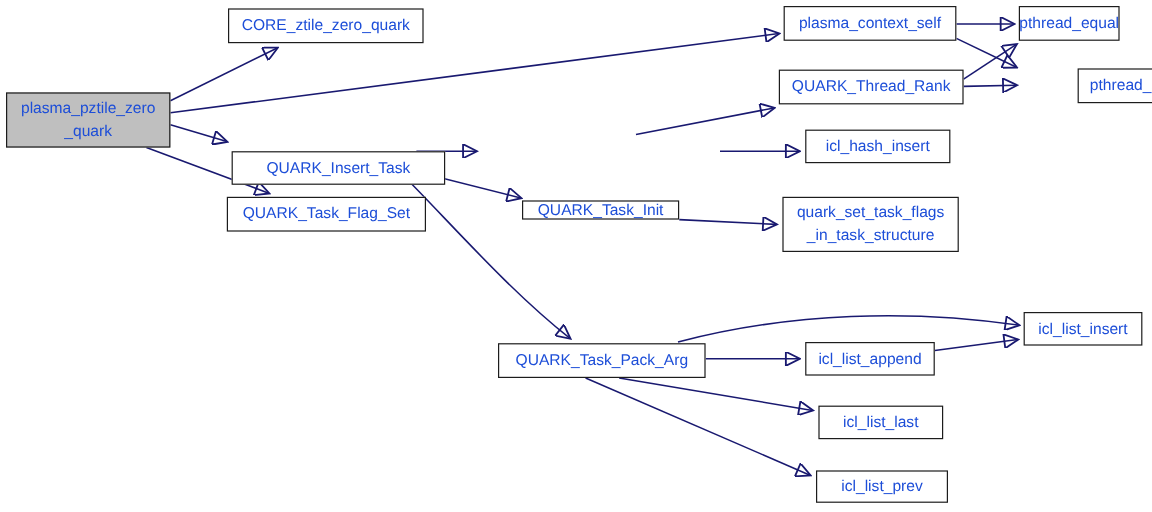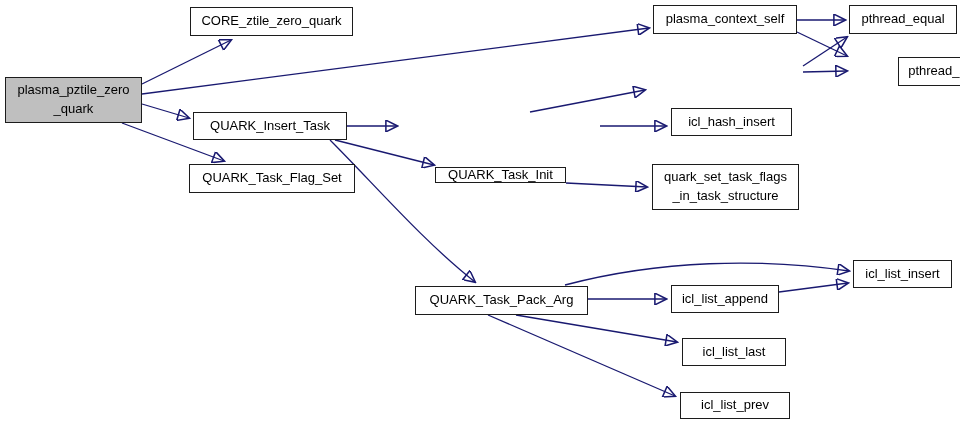--- a/index.html
+++ b/index.html
@@ -19,21 +19,21 @@
   #edges path, #edges line {
     stroke: #191970;
     stroke-width: 1.3;
     fill: none;
   }
   .node {
     position: absolute;
     box-sizing: border-box;
     background: #ffffff;
     border: 1.5px solid #1c1c1c;
-    color: #000000;
+    color: #1d4ed8;
     font-size: 13px;
     line-height: 1.45;
     display: flex;
     align-items: center;
     justify-content: center;
     text-align: center;
     white-space: pre-line;
     cursor: pointer;
   }
   .node.root {
@@ -72,26 +72,27 @@
     <path d="M779,292 L848,283" marker-end="url(#ah)"></path>
   </svg>
 
   <div class="node root" style="left:5px;  top:77px;  width:137px; height:46px">plasma_pztile_zero
 _quark</div>
 
   <div class="node" style="left:190px; top:7px;   width:163px; height:29px">CORE_ztile_zero_quark</div>
 
   <div class="node" style="left:653px; top:5px;   width:144px; height:29px">plasma_context_self</div>
 
-  <div class="node" style="left:849px; top:5px;   width:108px; height:29px">pthread_equal</div>
+  <div class="node" style="left:849px; top:5px;   width:84px; height:29px">pthread_equal</div>
 
   <div class="node" style="left:898px; top:57px;  width:92px; height:29px">pthread_self</div>
 
+  <div class="node" style="left:649px; top:58px;  width:154px; height:29px">QUARK_Thread_Rank</div>
 
-  <div class="node" style="left:193px; top:112px; width:154px; height:28px">QUARK_Insert_Task</div>
+  <div class="node" style="left:193px; top:126px; width:178px; height:28px">QUARK_Insert_Task</div>
 
 
   <div class="node" style="left:671px; top:108px; width:121px; height:28px">icl_hash_insert</div>
 
   <div class="node" style="left:189px; top:164px; width:166px; height:29px">QUARK_Task_Flag_Set</div>
 
   <div class="node" style="left:435px; top:167px; width:131px; height:16px">QUARK_Task_Init</div>
 
   <div class="node" style="left:652px; top:164px; width:147px; height:46px">quark_set_task_flags
 _in_task_structure</div>

